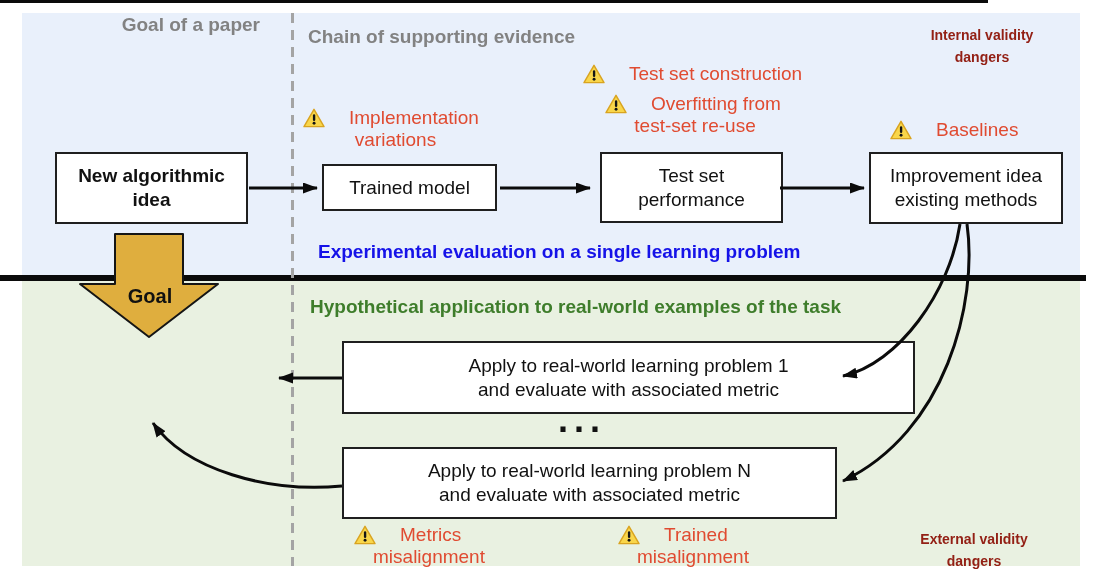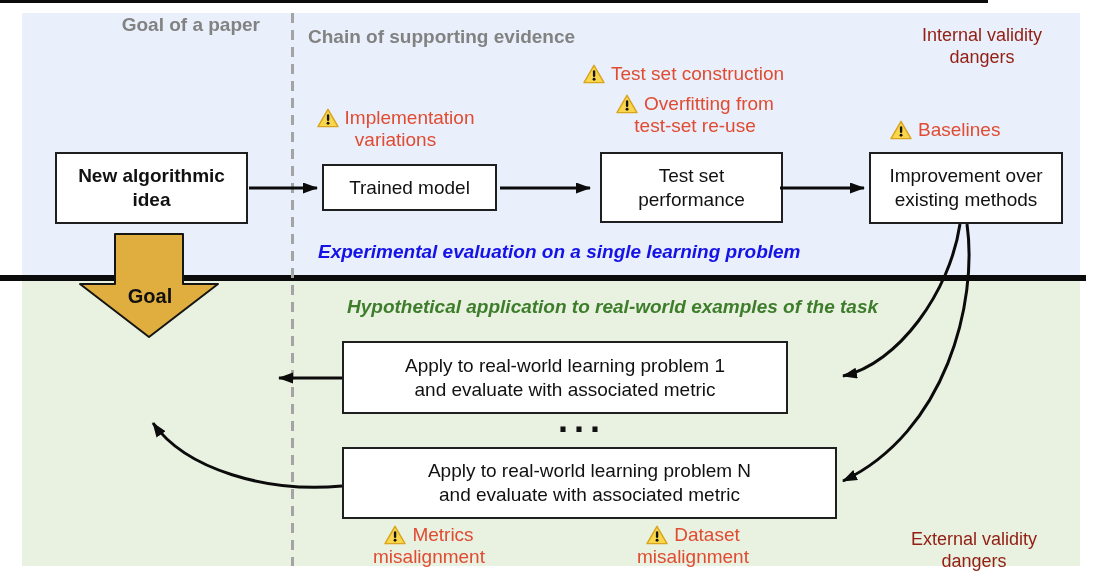--- a/index.html
+++ b/index.html
@@ -7,30 +7,30 @@
          font-family:"Liberation Sans", sans-serif;color:#111;}
   .abs{position:absolute;}
   .topline{left:0;top:0;width:988px;height:3px;background:var(--line_black,#0b0b0b);}
   .panel{left:22px;width:1058px;z-index:0;}
   .panel-top{top:13px;height:263px;background:var(--panel_blue,#E9F0FB);}
   .panel-bottom{top:281px;height:285px;background:var(--panel_green,#E9F1E1);}
   .divider{left:0;top:275px;width:1086px;height:6px;background:var(--line_black,#0b0b0b);z-index:1;}
   .dashed{left:291px;top:13px;width:3px;height:553px;z-index:1;
           background:repeating-linear-gradient(to bottom,#A4A4A4 0 10px,transparent 10px 17px);}
   .colhead{z-index:2;font-weight:bold;font-size:19px;color:var(--header_gray,#828282);white-space:nowrap;}
-  .caption{z-index:2;font-weight:bold;font-size:19px;white-space:nowrap;font-style:italic;}
+  .caption{z-index:2;font-weight:bold;font-size:19px;white-space:nowrap;}
   .caption-blue{color:var(--caption_blue,#1512E8);}
-  .caption-green{color:var(--caption_green,#3E7D2B);margin-left:37px;}
-  .danger{z-index:2;font-size:18px;line-height:22px;color:var(--danger_red,#932015);text-align:center;}
+  .caption-green{color:var(--caption_green,#3E7D2B);}
+  .danger{z-index:2;font-size:14px;line-height:22px;color:var(--danger_red,#932015);text-align:center;font-weight:bold;}
   .node{z-index:2;background:#fff;border:2px solid #1f1f1f;display:flex;flex-direction:column;
         align-items:center;justify-content:center;text-align:center;font-size:19px;line-height:24px;
         box-sizing:border-box;}
   .node.bold{font-weight:bold;}
   .warn{z-index:2;color:var(--warning_red,#E04B31);font-size:19px;line-height:22px;text-align:center;}
-  .warn-line{display:flex;align-items:center;justify-content:center;gap:6px;}
+  .warn-line{display:flex;align-items:center;justify-content:flex-start;gap:24px;}
   .wicon{width:22px;height:20px;flex:0 0 auto;}
   .dots{z-index:2;font-size:36px;font-weight:bold;letter-spacing:6px;color:#111;line-height:32px;}
   .overlay{position:absolute;left:0;top:0;width:1098px;height:585px;z-index:3;pointer-events:none;}
   .overlay .edge{fill:none;stroke:var(--line_black,#0b0b0b);stroke-width:3;}
   .goal-poly{fill:var(--goal_gold,#DFAE3E);stroke:#151515;stroke-width:2;stroke-linejoin:round;}
   .goal-text{font-family:"Liberation Sans",sans-serif;font-weight:bold;font-size:20px;fill:#111;}
 </style>
 </head>
 <body>
 
@@ -112,21 +112,21 @@
     <div>misalignment</div>
   </div>
 
   <div class="abs warn" style="left:618px;top:524px;width:150px">
     <div class="warn-line">
       <svg class="wicon" viewBox="0 0 24 22">
         <path d="M12 1.5 L23 20.5 H1 Z" fill="#F9D64A" stroke="#D9A420" stroke-width="1.6" stroke-linejoin="round"></path>
         <rect x="10.8" y="7" width="2.6" height="7.2" rx="1.3" fill="#151515"></rect>
         <circle cx="12.1" cy="16.8" r="1.6" fill="#151515"></circle>
       </svg>
-      <span>Dataset</span>
+      <span>Trained</span>
     </div>
     <div>misalignment</div>
   </div>
 
   <div class="abs caption caption-blue" style="left:318px;top:241px">Experimental evaluation on a single learning problem</div>
   <div class="abs caption caption-green" style="left:310px;top:296px">Hypothetical application to real-world examples of the task</div>
 
   <div class="abs node bold" style="left:55px;top:152px;width:193px;height:72px">
     <span>New algorithmic</span>
     <span>idea</span>
@@ -135,26 +135,26 @@
   <div class="abs node" style="left:322px;top:164px;width:175px;height:47px">
     <span>Trained model</span>
   </div>
 
   <div class="abs node" style="left:600px;top:152px;width:183px;height:71px">
     <span>Test set</span>
     <span>performance</span>
   </div>
 
   <div class="abs node" style="left:869px;top:152px;width:194px;height:72px">
-    <span>Improvement over</span>
+    <span>Improvement idea</span>
     <span>existing methods</span>
   </div>
 
 
-  <div class="abs node" style="left:342px;top:341px;width:446px;height:73px">
+  <div class="abs node" style="left:342px;top:341px;width:573px;height:73px">
     <span>Apply to real-world learning problem 1</span>
     <span>and evaluate with associated metric</span>
   </div>
 
   <div class="abs node" style="left:342px;top:447px;width:495px;height:72px">
     <span>Apply to real-world learning problem N</span>
     <span>and evaluate with associated metric</span>
   </div>
 
   <div class="abs dots" style="left:558px;top:404px">...</div>

